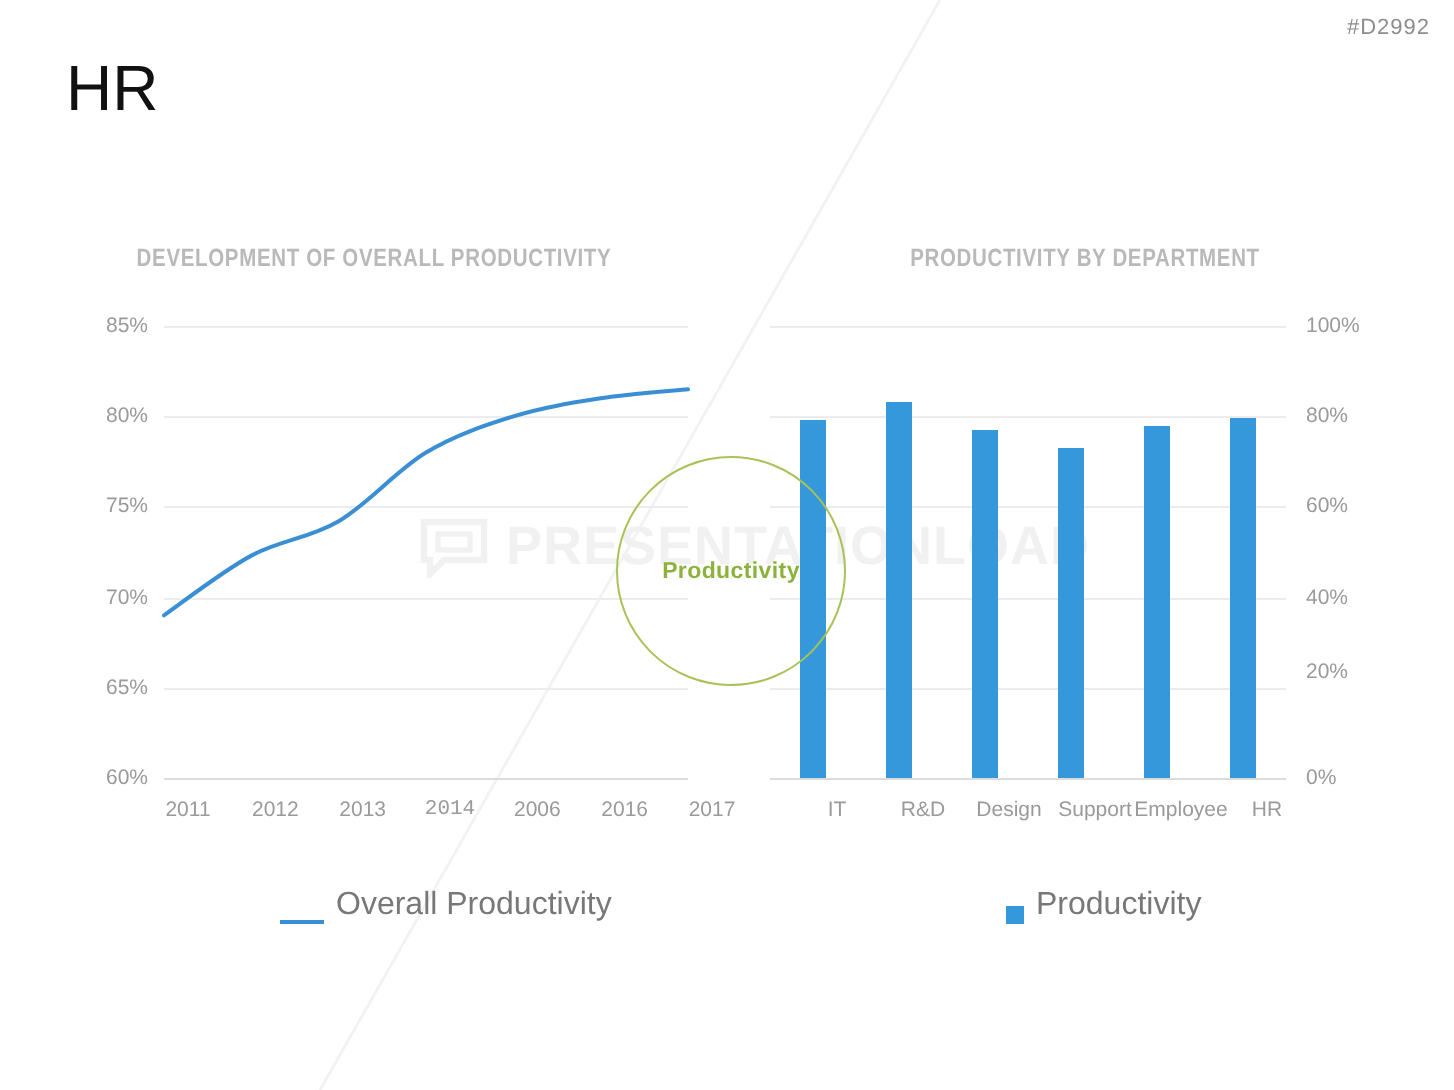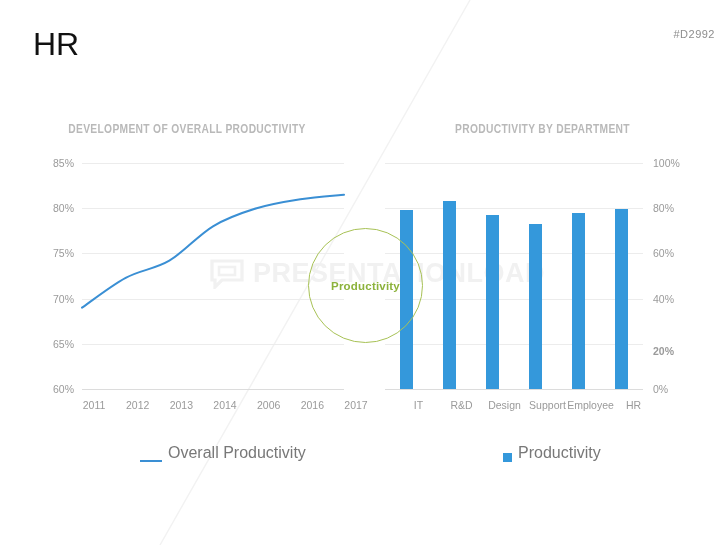--- a/index.html
+++ b/index.html
@@ -6,21 +6,21 @@
   body{
     width:727px;height:545px;overflow:hidden;background:#ffffff;
     font-family:"Liberation Sans","DejaVu Sans",sans-serif;position:relative;
   }
   .slide{position:absolute;inset:0;background:#fff;overflow:hidden;}
 
   
   .diag{position:absolute;left:0;top:0;width:727px;height:545px;pointer-events:none;}
 
   
-  .code{position:absolute;right:12px;top:8px;font-size:11px;color:#8d8d8d;letter-spacing:.5px;margin-top:20px;}
+  .code{position:absolute;right:12px;top:8px;font-size:11px;color:#8d8d8d;letter-spacing:.5px;}
   .title{position:absolute;left:33px;top:28px;font-size:32px;color:#111;font-weight:400;letter-spacing:0px;line-height:1;}
   .subtitle{position:absolute;left:33px;top:76px;font-size:16px;color:#8a8a8a;font-weight:400;}
 
   
   .chart{position:absolute;}
   .chart-title{
     position:absolute;top:0;left:0;width:100%;text-align:center;
     font-family:"Liberation Sans","DejaVu Sans",sans-serif;
     font-size:12.5px;font-weight:bold;color:#b9b9b9;letter-spacing:.4px;
     transform:scaleX(.82);transform-origin:center top;white-space:nowrap;
@@ -90,42 +90,42 @@
         <div class="ytick left" style="top: 135.6px;">70%</div>
         <div class="gridline" style="top: 90.4px;"></div>
         <div class="ytick left" style="top: 90.4px;">75%</div>
         <div class="gridline" style="top: 45.2px;"></div>
         <div class="ytick left" style="top: 45.2px;">80%</div>
         <div class="gridline" style="top: 0px;"></div>
         <div class="ytick left" style="top: 0px;">85%</div>
         <div class="xtick" style="left: 0px; top: 236px;">2011</div>
         <div class="xtick" style="left: 43.6667px; top: 236px;">2012</div>
         <div class="xtick" style="left: 87.3333px; top: 236px;">2013</div>
-        <div class="xtick" style="left: 131px; top: 236px;">2014</div>
+        <div class="xtick" style="left: 131px; top: 236px; font-family: Liberation Mono, monospace;">2014</div>
         <div class="xtick" style="left: 174.667px; top: 236px;">2006</div>
         <div class="xtick" style="left: 218.333px; top: 236px;">2016</div>
         <div class="xtick" style="left: 262px; top: 236px;">2017</div>
         <svg width="262" height="226" style="position: absolute; left: 0px; top: 0px; overflow: visible;">
           <path d="M0,144.64 C7.277777777777778,139.668 29.111111111111107,122.64266666666668 43.666666666666664,114.80800000000002 C58.22222222222222,106.97333333333336 72.77777777777777,106.21999999999998 87.33333333333333,97.63199999999998 C101.88888888888889,89.04399999999997 116.44444444444444,72.01866666666666 131,63.28 C145.55555555555554,54.541333333333334 160.1111111111111,49.71999999999999 174.66666666666666,45.19999999999999 C189.22222222222223,40.679999999999986 203.77777777777777,38.419999999999995 218.33333333333334,36.16 C232.8888888888889,33.9 254.72222222222223,32.393333333333345 262,31.640000000000015" fill="none" stroke="#3a8fd4" stroke-width="2" stroke-linecap="round" stroke-linejoin="round"></path>
         </svg>
       </div>
   </div>
 
   <div class="legend" style="left:140px;top:444px;">
     <span class="legend-line"></span>
     <span>Overall Productivity</span>
   </div>
 
   <div class="chart" id="chart-bar" style="left:380px;top:122px;width:325px;height:290px;">
     <div class="chart-title">PRODUCTIVITY BY DEPARTMENT</div>
     <div class="plot" id="bar-plot" style="left:5px;top:41px;width:258px;height:226px;">
         <div class="gridline base" style="top: 226px;"></div>
         <div class="ytick right" style="top: 226px;">0%</div>
         <div class="gridline" style="top: 180.8px;"></div>
-        <div class="ytick right" style="top: 188px; font-weight: bold;">20%</div>
+        <div class="ytick right" style="top: 173px;">20%</div>
         <div class="gridline" style="top: 135.6px;"></div>
         <div class="ytick right" style="top: 135.6px;">40%</div>
         <div class="gridline" style="top: 90.4px;"></div>
         <div class="ytick right" style="top: 90.4px;">60%</div>
         <div class="gridline" style="top: 45.2px;"></div>
         <div class="ytick right" style="top: 45.2px;">80%</div>
         <div class="gridline" style="top: 0px;"></div>
         <div class="ytick right" style="top: 0px;">100%</div>
         <div class="bar" style="left: 15px; width: 13px; height: 178.54px; background: rgb(52, 152, 219);"></div>
         <div class="xtick" style="left: 21.5px; top: 236px;">IT</div>

